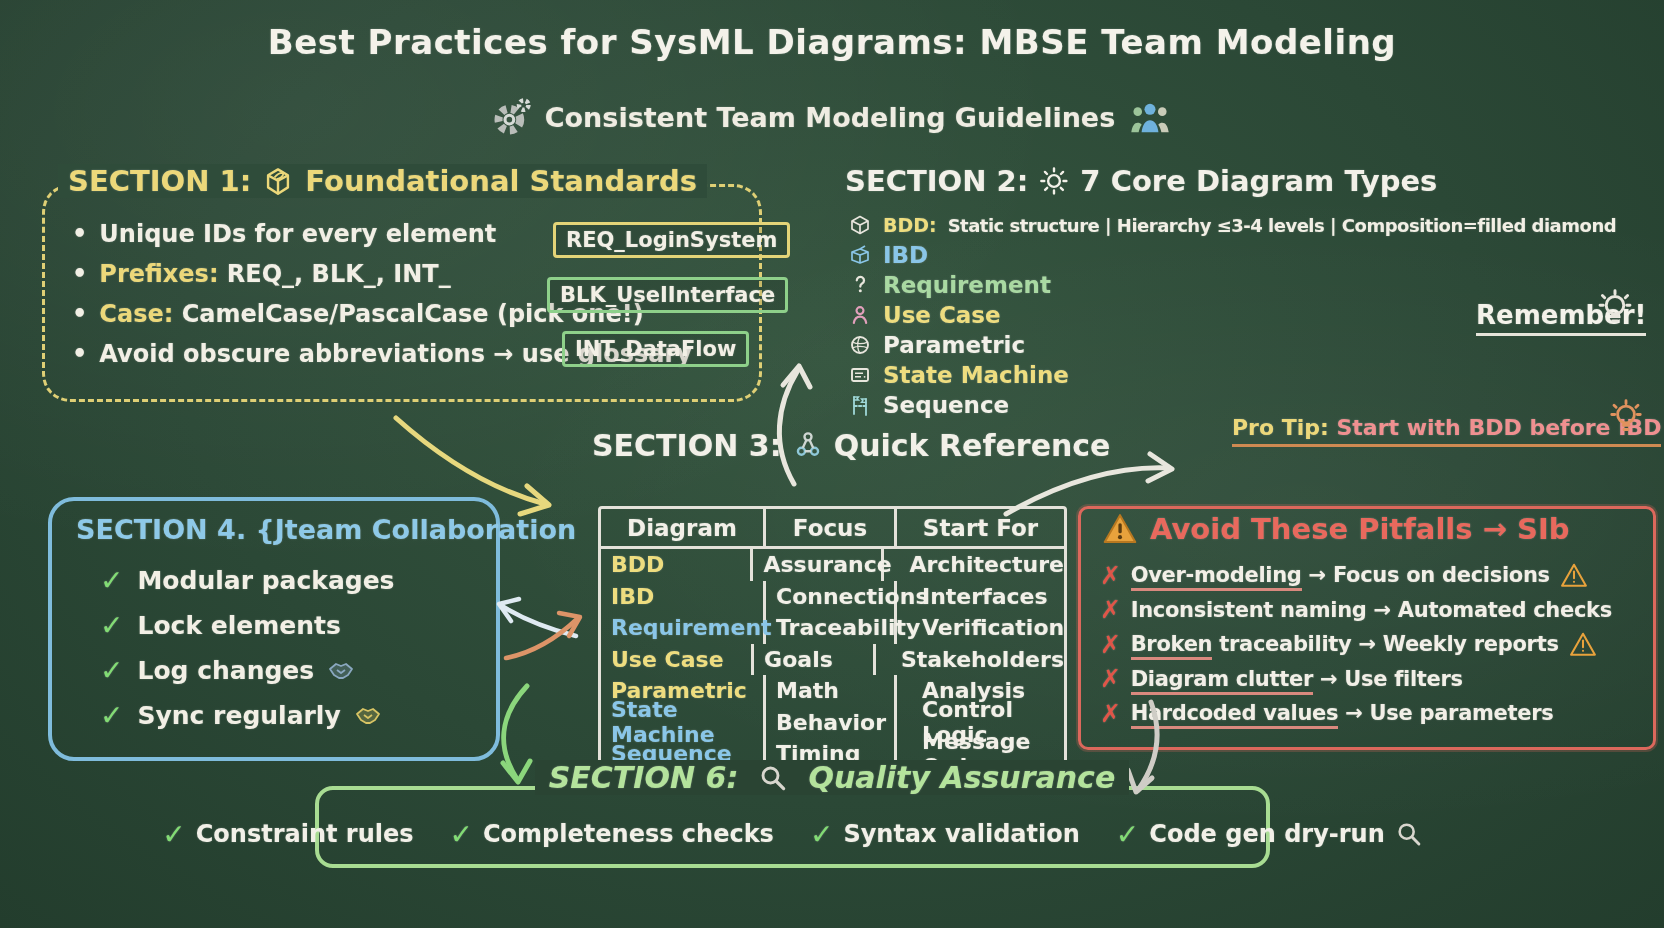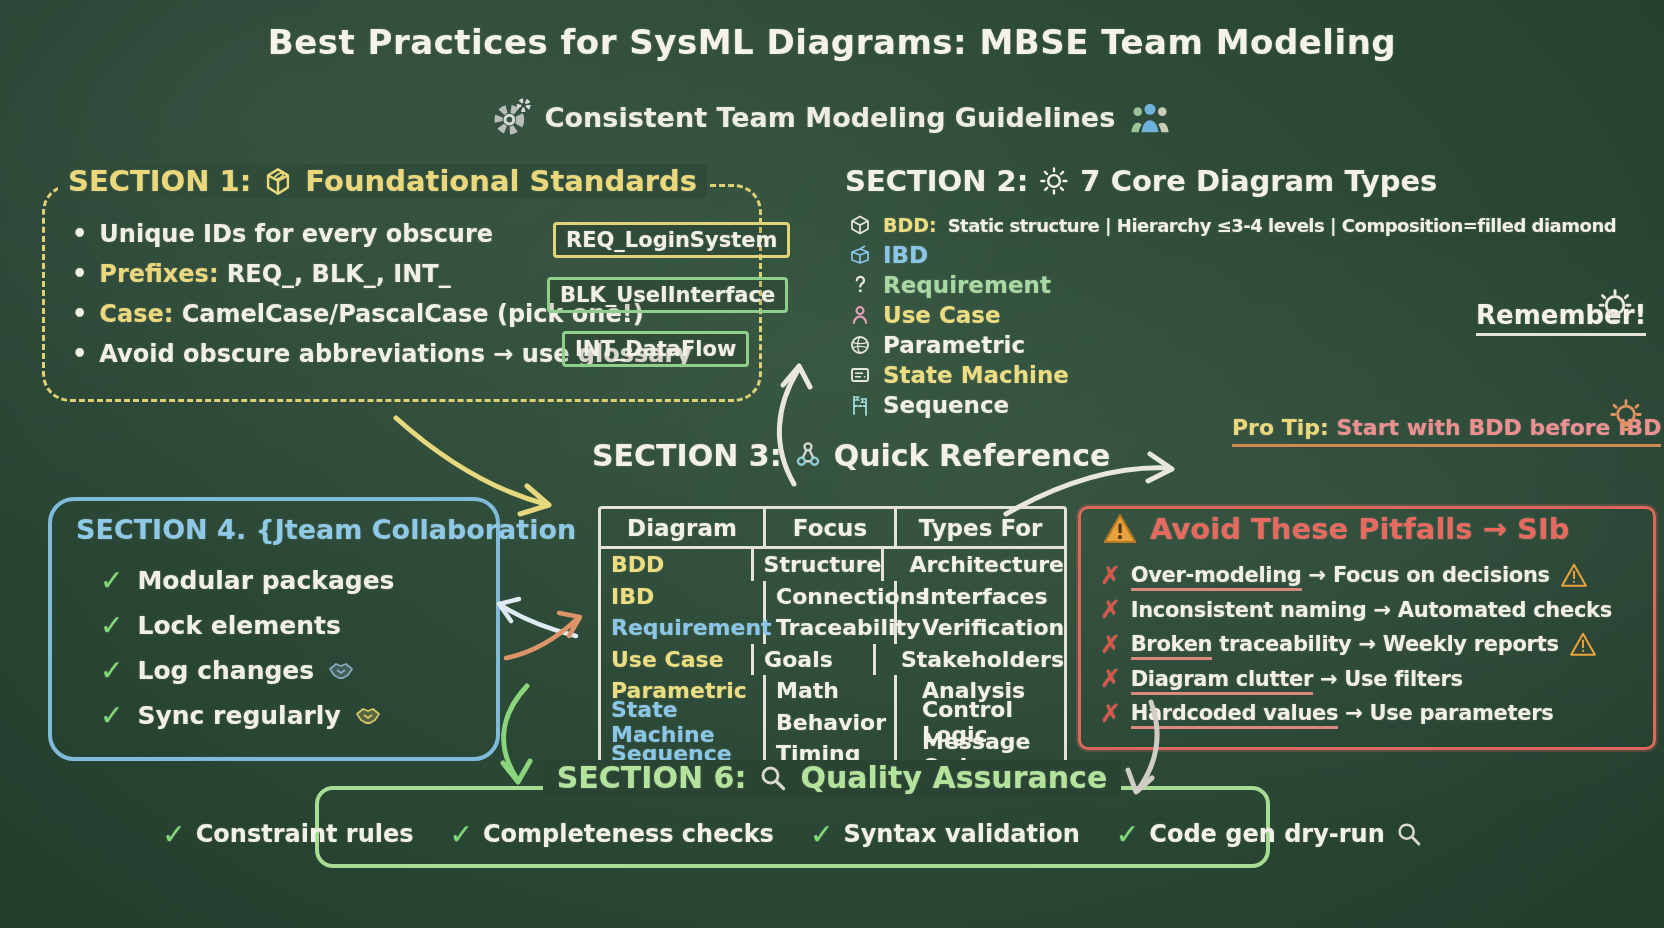--- a/index.html
+++ b/index.html
@@ -35,21 +35,21 @@
   .s2-name{font-size:23px;}
   .s2-desc{font-size:18px;letter-spacing:-.5px;color:#f2efe5;}
   .s2-first .s2-name{font-size:19px;}
 
   .remember{left:1476px;top:300px;font-size:26px;color:#f4f2ea;border-bottom:3px solid #e6e4da;padding-bottom:3px;}
   .protip{left:1232px;top:415px;font-size:22px;border-bottom:3px solid #cf8a52;padding-bottom:4px;white-space:nowrap;}
   .protip .lab{color:#ecd87a;}
   .protip .txt{color:#ef9090;}
 
   
-  .s3-header{left:592px;top:438px;gap:10px;font-size:30px;color:#f2f0e8;}
+  .s3-header{left:592px;top:428px;gap:10px;font-size:30px;color:#f2f0e8;}
   .tbl{left:598px;top:506px;width:469px;height:264px;border:3px solid #e4e2da;border-radius:4px;box-sizing:border-box;font-size:22px;}
   .tbl .hrow{display:flex;height:37px;border-bottom:3px solid #e4e2da;}
   .tbl .hcell{display:flex;align-items:center;justify-content:center;font-size:23px;color:#f2f0e8;}
   .tbl .brow{display:flex;height:31.5px;align-items:center;}
   .c1{width:165px;box-sizing:border-box;padding-left:10px;border-right:3px solid #e4e2da;height:100%;display:flex;align-items:center;}
   .c2{width:131px;box-sizing:border-box;padding-left:10px;border-right:3px solid #e4e2da;height:100%;display:flex;align-items:center;color:#f2f0e8;}
   .c3{flex:1;box-sizing:border-box;padding-left:25px;height:100%;display:flex;align-items:center;color:#f2f0e8;}
   .tbl .hcell.c1,.tbl .hcell.c2,.tbl .hcell.c3{justify-content:center;padding-left:0;}
 
   
@@ -63,21 +63,21 @@
   .pit-box{left:1078px;top:506px;width:572px;height:238px;border:3px solid #dc685c;border-radius:10px;box-shadow:0 0 0 2px rgba(220,104,92,.25);}
   .pit-title{left:1102px;top:512px;gap:12px;font-size:29px;color:#e8695d;white-space:nowrap;}
   .pit-items{left:1100px;top:558px;}
   .pit-items .it{height:34.5px;display:flex;align-items:center;gap:10px;font-size:21px;letter-spacing:-.3px;color:#f2efe7;white-space:nowrap;}
   .cross{color:#e05548;font-size:25px;}
   .u{border-bottom:3px solid #d9897e;padding-bottom:1px;}
 
   
   .s6-box{left:315px;top:786px;width:955px;height:82px;border:4px solid #a8dc92;border-radius:18px;box-sizing:border-box;display:flex;align-items:center;justify-content:center;gap:36px;}
   .s6-header{left:0;right:0;top:760px;display:flex;justify-content:center;z-index:2;}
-  .s6-header .inner{display:flex;align-items:center;gap:12px;font-size:30px;color:#b4e39c;background:#2a4433;padding:0 14px;}
+  .s6-header .inner{display:flex;align-items:center;gap:20px;font-size:30px;color:#b4e39c;background:#2a4433;padding:0 14px;font-style:italic;}
   .s6-box .it{display:flex;align-items:center;gap:10px;font-size:24px;color:#f2f0e8;white-space:nowrap;margin-top:14px;}
 
   .arrows{left:0;top:0;pointer-events:none;}
 </style>
 </head>
 <body>
 
 <div class="board">
 
   <div class="abs title chalk">Best Practices for SysML Diagrams: MBSE Team Modeling</div>
@@ -112,21 +112,21 @@
           <path d="M5 8l7 3.8L19 8"></path>
           <path d="M12 11.8V21"></path>
         <path d="M9.5 9.5c2-2.5 4.5-3.5 6.5-3.2-.5 2.4-2.5 4-5 4.4" stroke-width="1.3"></path>
       </svg>
     </span>
     <span>Foundational Standards</span>
   </div>
   <div class="abs s1-bullets chalk">
     <div class="b">
         <span>•</span>
-        <span><span class="lead"></span> <span>Unique IDs for every obscure</span></span>
+        <span><span class="lead"></span> <span>Unique IDs for every element</span></span>
       </div>
     <div class="b">
         <span>•</span>
         <span><span class="lead">Prefixes:</span> <span>REQ_, BLK_, INT_</span></span>
       </div>
     <div class="b">
         <span>•</span>
         <span><span class="lead">Case:</span> <span>CamelCase/PascalCase (pick one!)</span></span>
       </div>
     <div class="b">
@@ -246,25 +246,25 @@
           <circle cx="17" cy="17" r="2.7" stroke="#8fc8d8"></circle>
         <path d="M10.8 8.4L8 14.6M13.2 8.4l2.8 6.2M9.7 17h4.6" stroke="#cfd6d2"></path>
       </svg>
     </span>
     <span>Quick Reference</span>
   </div>
   <div class="abs tbl chalk">
     <div class="hrow">
       <div class="hcell c1">Diagram</div>
       <div class="hcell c2">Focus</div>
-      <div class="hcell c3">Types For</div>
+      <div class="hcell c3">Start For</div>
     </div>
     <div class="brow">
         <div class="c1" style="color: rgb(238, 221, 127);">BDD</div>
-        <div class="c2">Structure</div>
+        <div class="c2">Assurance</div>
         <div class="c3">Architecture</div>
       </div>
     <div class="brow">
         <div class="c1" style="color: rgb(238, 221, 127);">IBD</div>
         <div class="c2">Connections</div>
         <div class="c3">Interfaces</div>
       </div>
     <div class="brow">
         <div class="c1" style="color: rgb(138, 198, 232);">Requirement</div>
         <div class="c2">Traceability</div>

